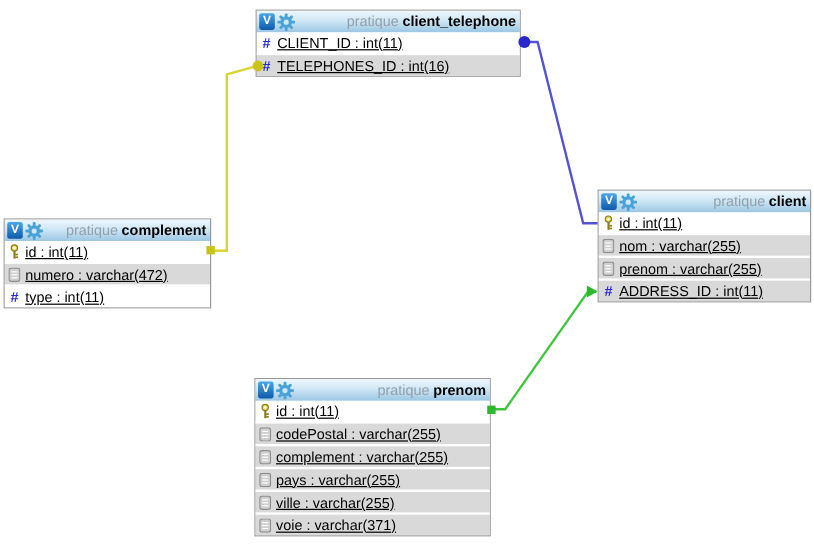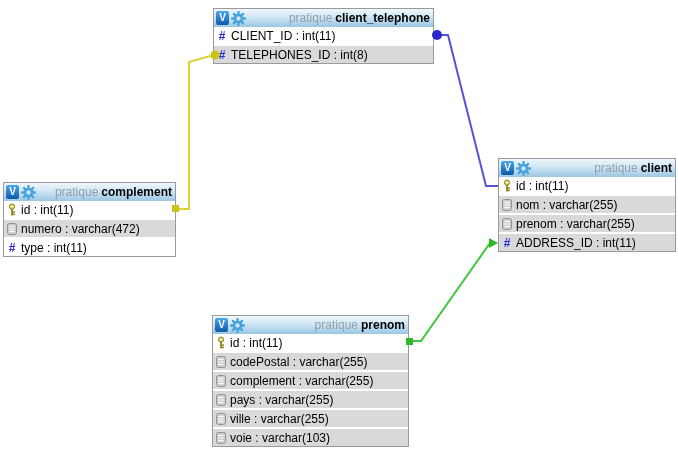--- a/index.html
+++ b/index.html
@@ -29,21 +29,21 @@
   .tname{color:#000;font-weight:bold;margin-left:3px;text-align:center;}
   .row{
     height:17px;display:flex;align-items:center;gap:4px;padding-left:3px;
     font-size:12px;color:#000;background:#fff;border-bottom:2px solid #fff;
     white-space:nowrap;overflow:hidden;
   }
   .row:last-child{border-bottom:none;}
   .row.shaded{background:#d9d9d9;}
   .ficon{display:inline-flex;width:10px;justify-content:center;flex:0 0 auto;}
   .hash{color:#2a2ad0;font-weight:bold;font-size:12px;width:10px;text-align:center;flex:0 0 auto;}
-  .flabel{flex:1 1 auto;}
+  .flabel{flex:1 1 auto;text-decoration:underline;}
 </style>
 </head>
 <body>
 
 <div id="canvas">
 
   <svg class="wires" width="678" height="460">
     <g>
       <polyline points="176,209 189,209 189,62 214,55" fill="none" stroke-width="2" stroke="#d8d435"></polyline>
       <rect x="172" y="205" width="7" height="7" fill="#c9c417"></rect>
@@ -76,21 +76,21 @@
           </svg>
       </span>
       <span class="htext"><span class="schema">pratique</span><span class="tname">client_telephone</span></span>
     </div>
     <div class="row">
       <span class="hash ficon">#</span>
       <span class="flabel">CLIENT_ID : int(11)</span>
     </div>
     <div class="row shaded">
       <span class="hash ficon">#</span>
-      <span class="flabel">TELEPHONES_ID : int(8)</span>
+      <span class="flabel">TELEPHONES_ID : int(16)</span>
     </div>
   </div>
 
   <div class="dtable" style="left:3px;top:182px;width:173px;">
     <div class="hdr">
       <span class="vbadge">V</span>
       <span class="gear">
         <svg width="15" height="15" viewBox="0 0 16 16">
             <g fill="#49a3d9">
               <rect x="6.75" y="0" width="2.5" height="16" rx="1"></rect>
@@ -265,17 +265,17 @@
     </div>
     <div class="row shaded">
       <span class="ficon">
         <svg width="10" height="12" viewBox="0 0 10 12">
             <rect x="0.5" y="0.5" width="9" height="11" rx="2" fill="#cfcfcf" stroke="#8f8f8f"></rect>
             <rect x="2.5" y="3" width="5" height="1" fill="#fff"></rect>
             <rect x="2.5" y="5.5" width="5" height="1" fill="#fff"></rect>
             <rect x="2.5" y="8" width="5" height="1" fill="#fff"></rect>
           </svg>
       </span>
-      <span class="flabel">voie : varchar(103)</span>
+      <span class="flabel">voie : varchar(371)</span>
     </div>
   </div>
 
 </div>
 
 </body></html>

